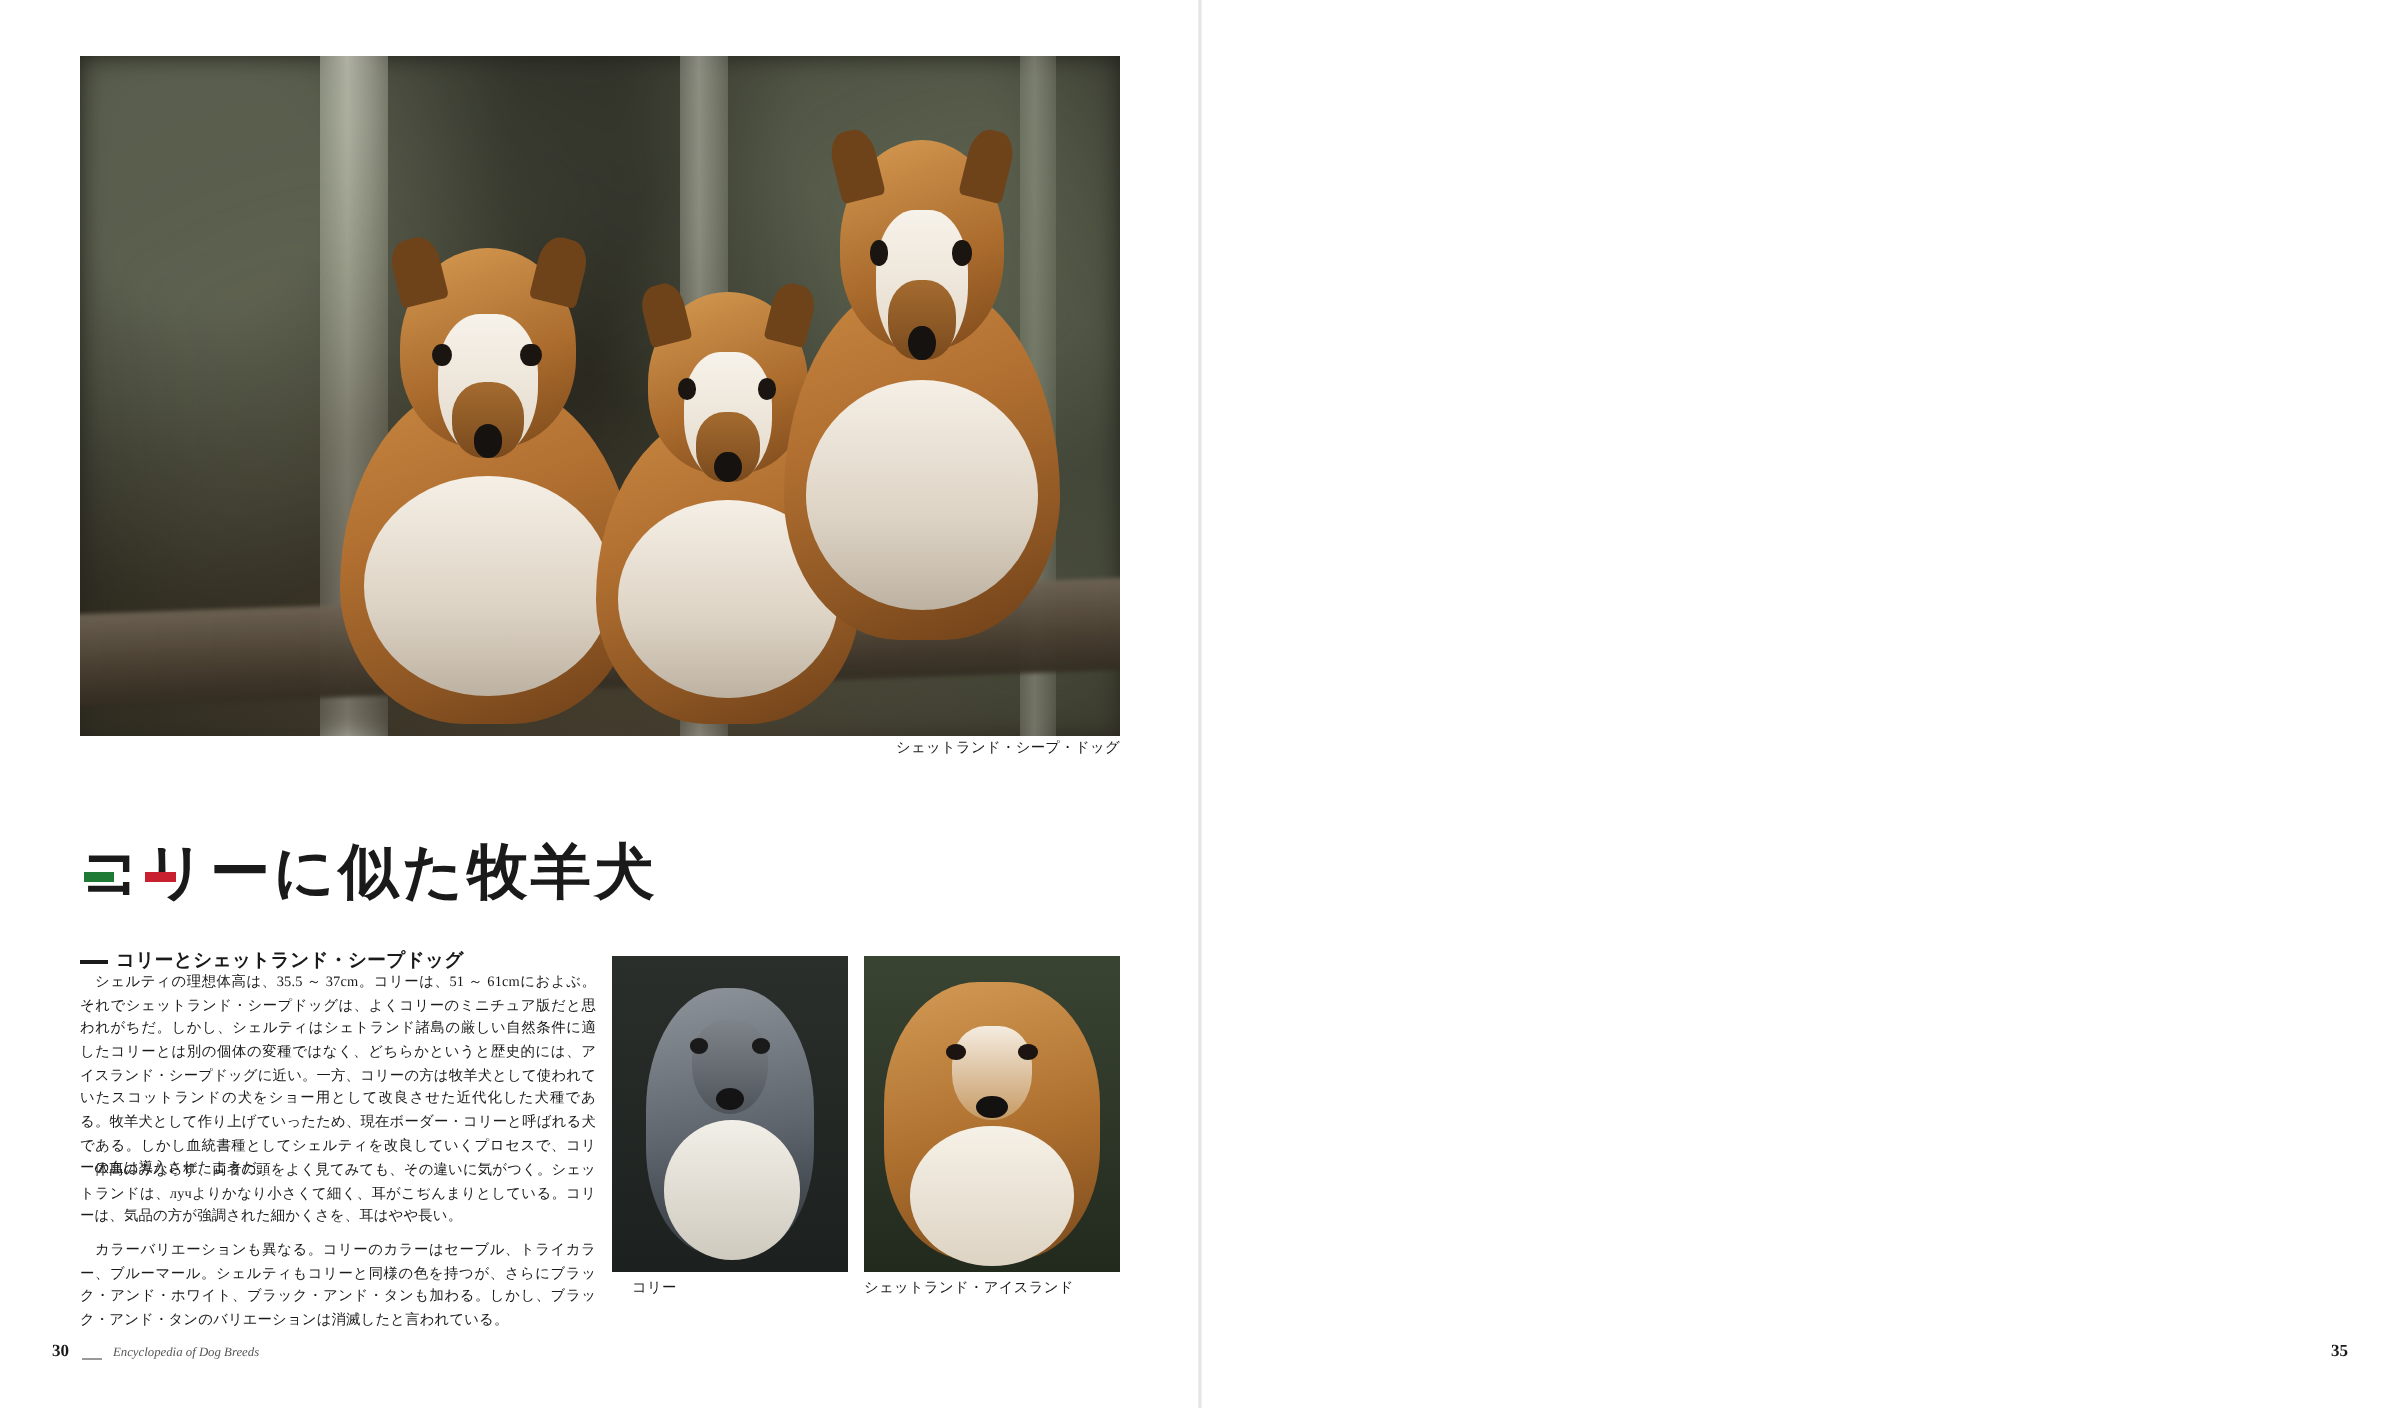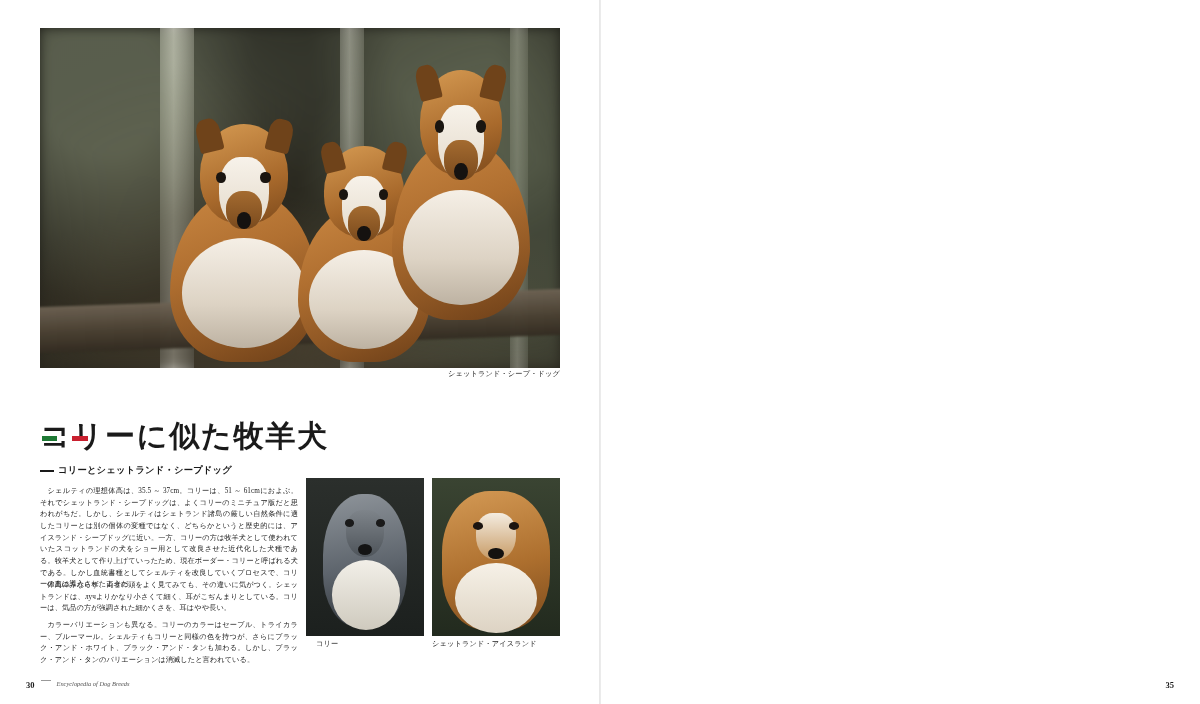--- a/index.html
+++ b/index.html
@@ -138,42 +138,42 @@
     border:0;
   }
   .sub-head{
     position:absolute;
     font-size:9.3px;font-weight:700;letter-spacing:.02em;
   }
   .sub-head::before{
     content:"";display:inline-block;width:14px;height:1.4px;
     background:#1a1a1a;vertical-align:middle;margin-right:4px;
   }
-  #lh1{left:40px;top:464px;text-align:right;}
+  #lh1{left:40px;top:474px;text-align:right;}
   .body-col{
     position:absolute;
     font-size:7.2px;line-height:1.62;
     text-align:justify;
     letter-spacing:.01em;
   }
   #lp1{left:40px;top:486px;width:258px;}
   #lp2{left:40px;top:580px;width:258px;}
   #lp3{left:40px;top:620px;width:258px;}
 
   
   #lsp1{left:306px;top:478px;width:118px;height:158px;}
   #lsp2{left:432px;top:478px;width:128px;height:158px;}
   #lsp1-cap{position:absolute;left:316px;top:640px;width:118px;}
   #lsp2-cap{position:absolute;left:432px;top:640px;width:128px;}
 
   
   .folio{
-    position:absolute;bottom:14px;
+    position:absolute;bottom:24px;
     font-size:6.4px;color:#555;
-    display:flex;align-items:flex-start;gap:6px;
+    display:flex;align-items:flex-end;gap:6px;
   }
   .folio .num{font-size:8.5px;font-weight:700;color:#1a1a1a;}
   .folio .line{width:10px;height:1px;background:#999;display:inline-block;}
   #folio-left{left:26px;}
   #folio-right{right:26px;flex-direction:row-reverse;}
   .folio-title{font-style:italic;font-family:"Liberation Serif",serif;}
 </style>
 </head>
 <body>
 

